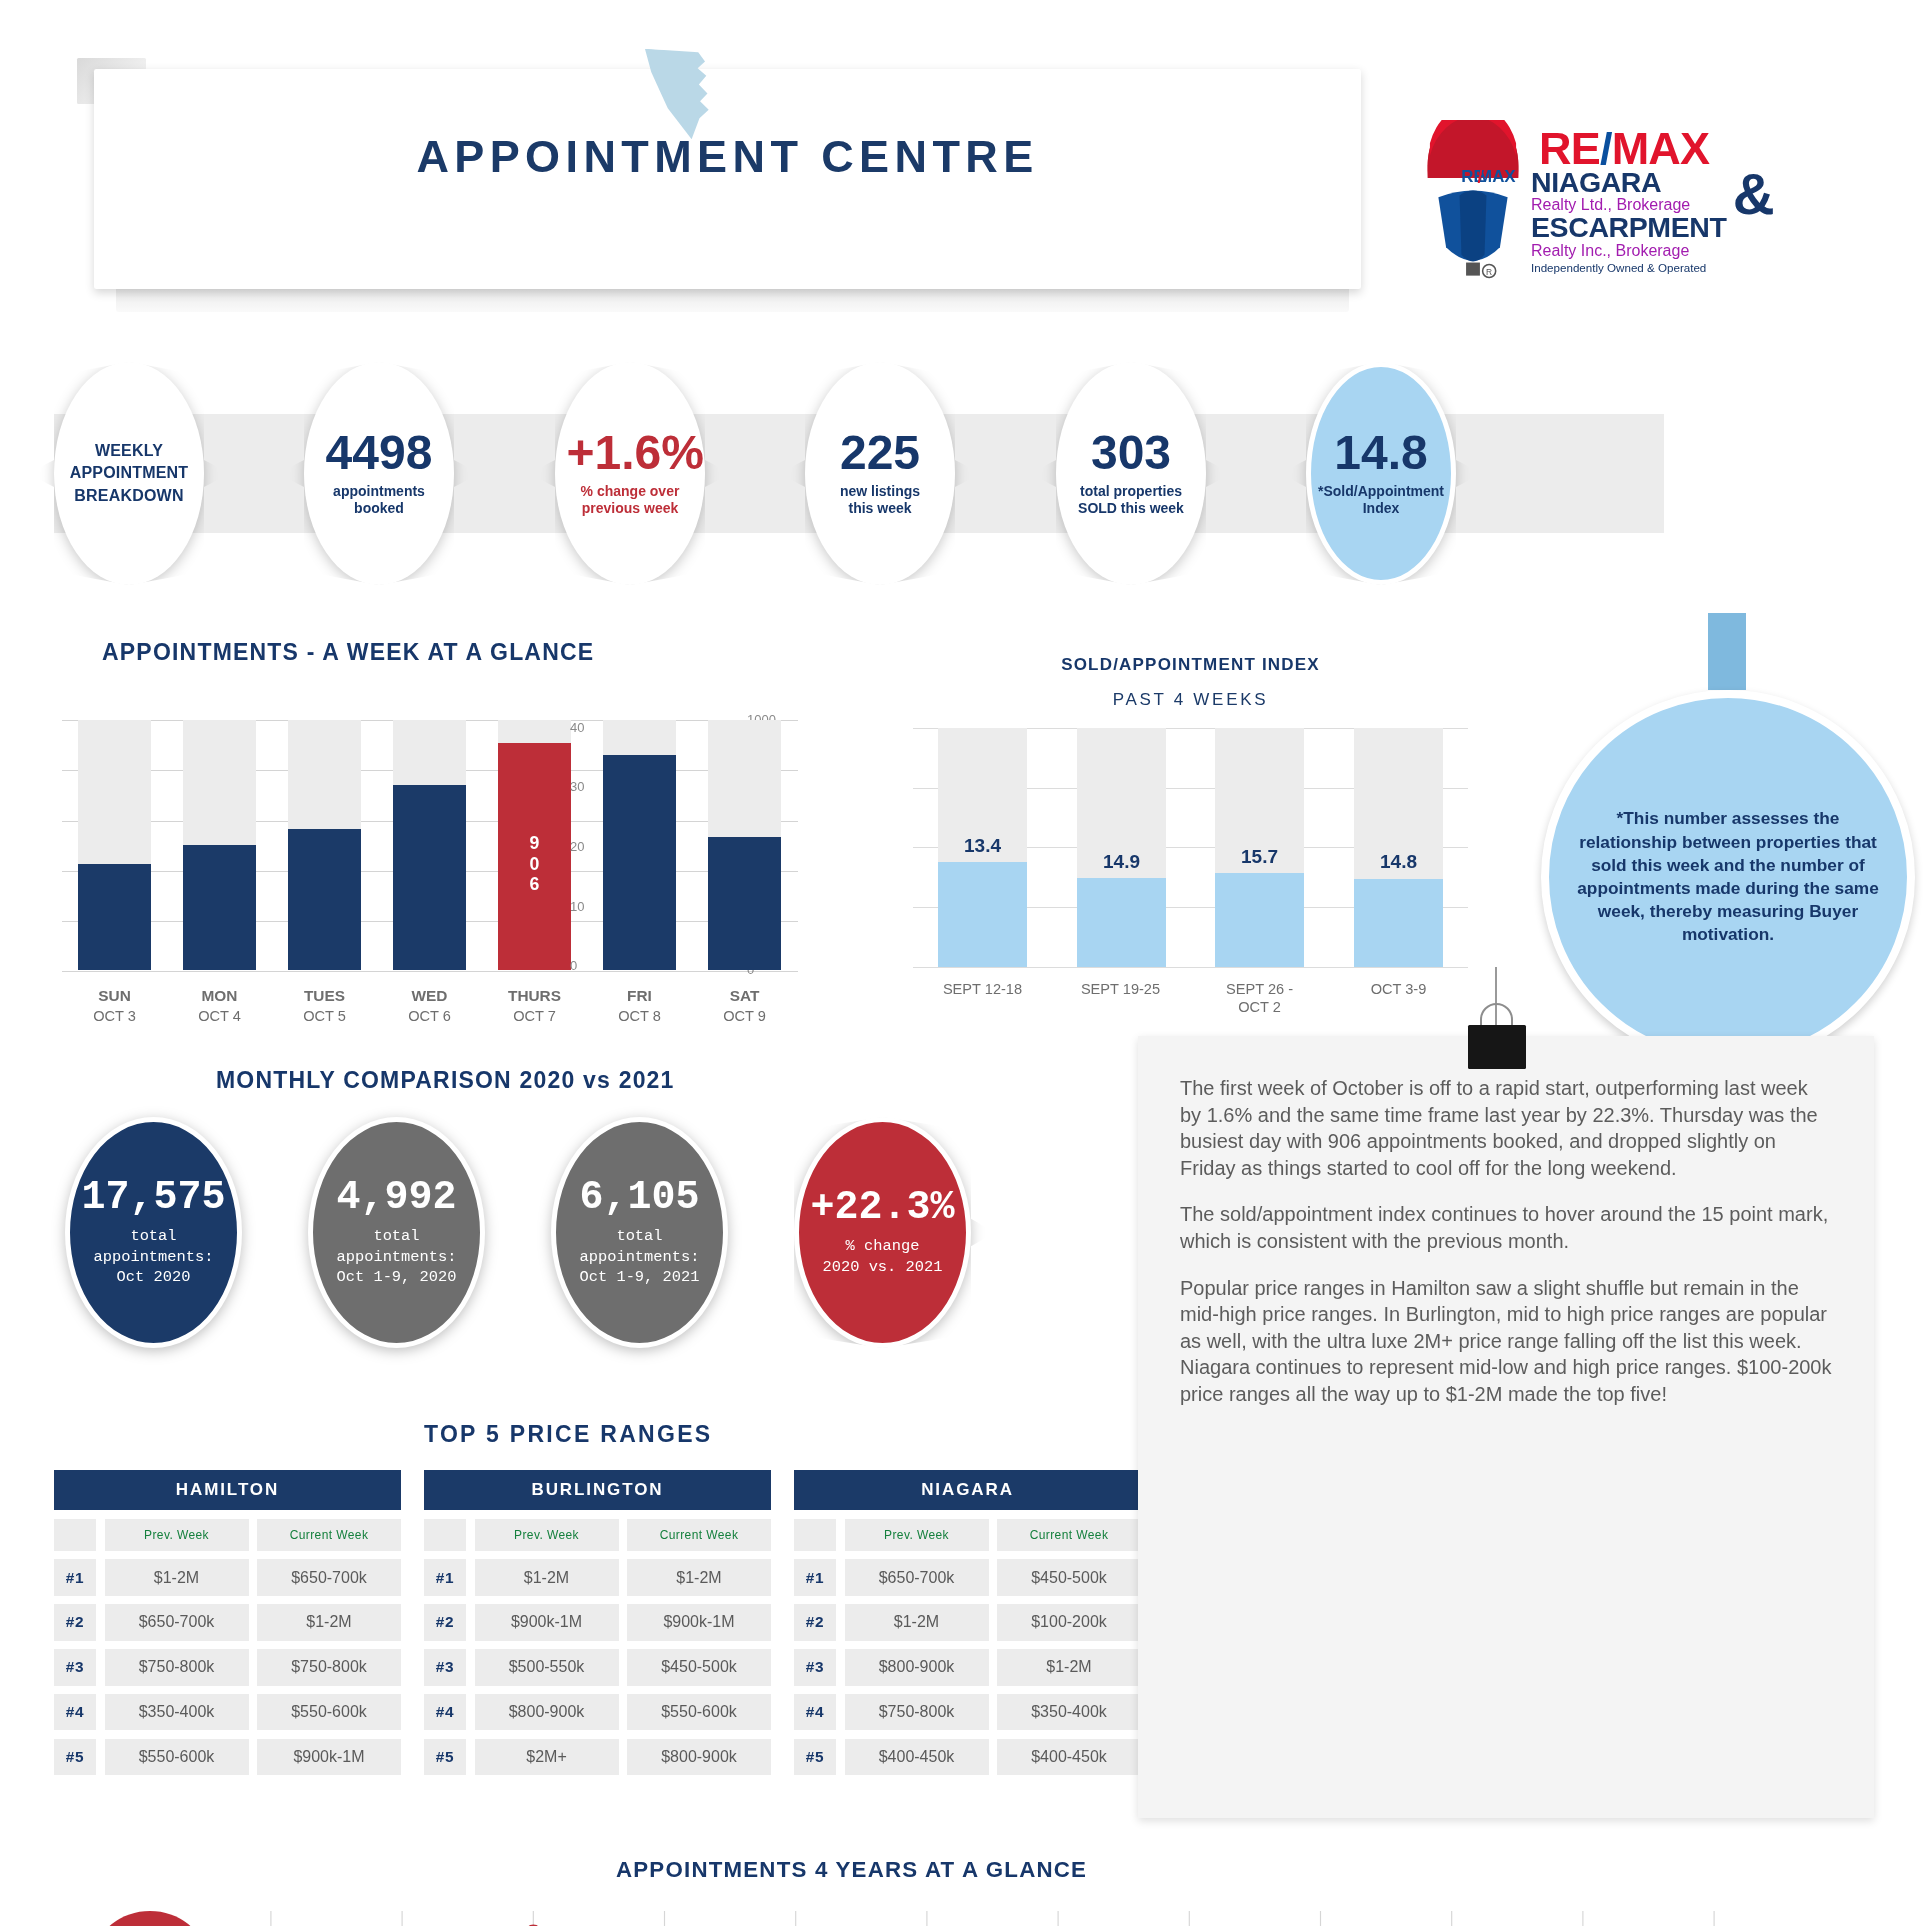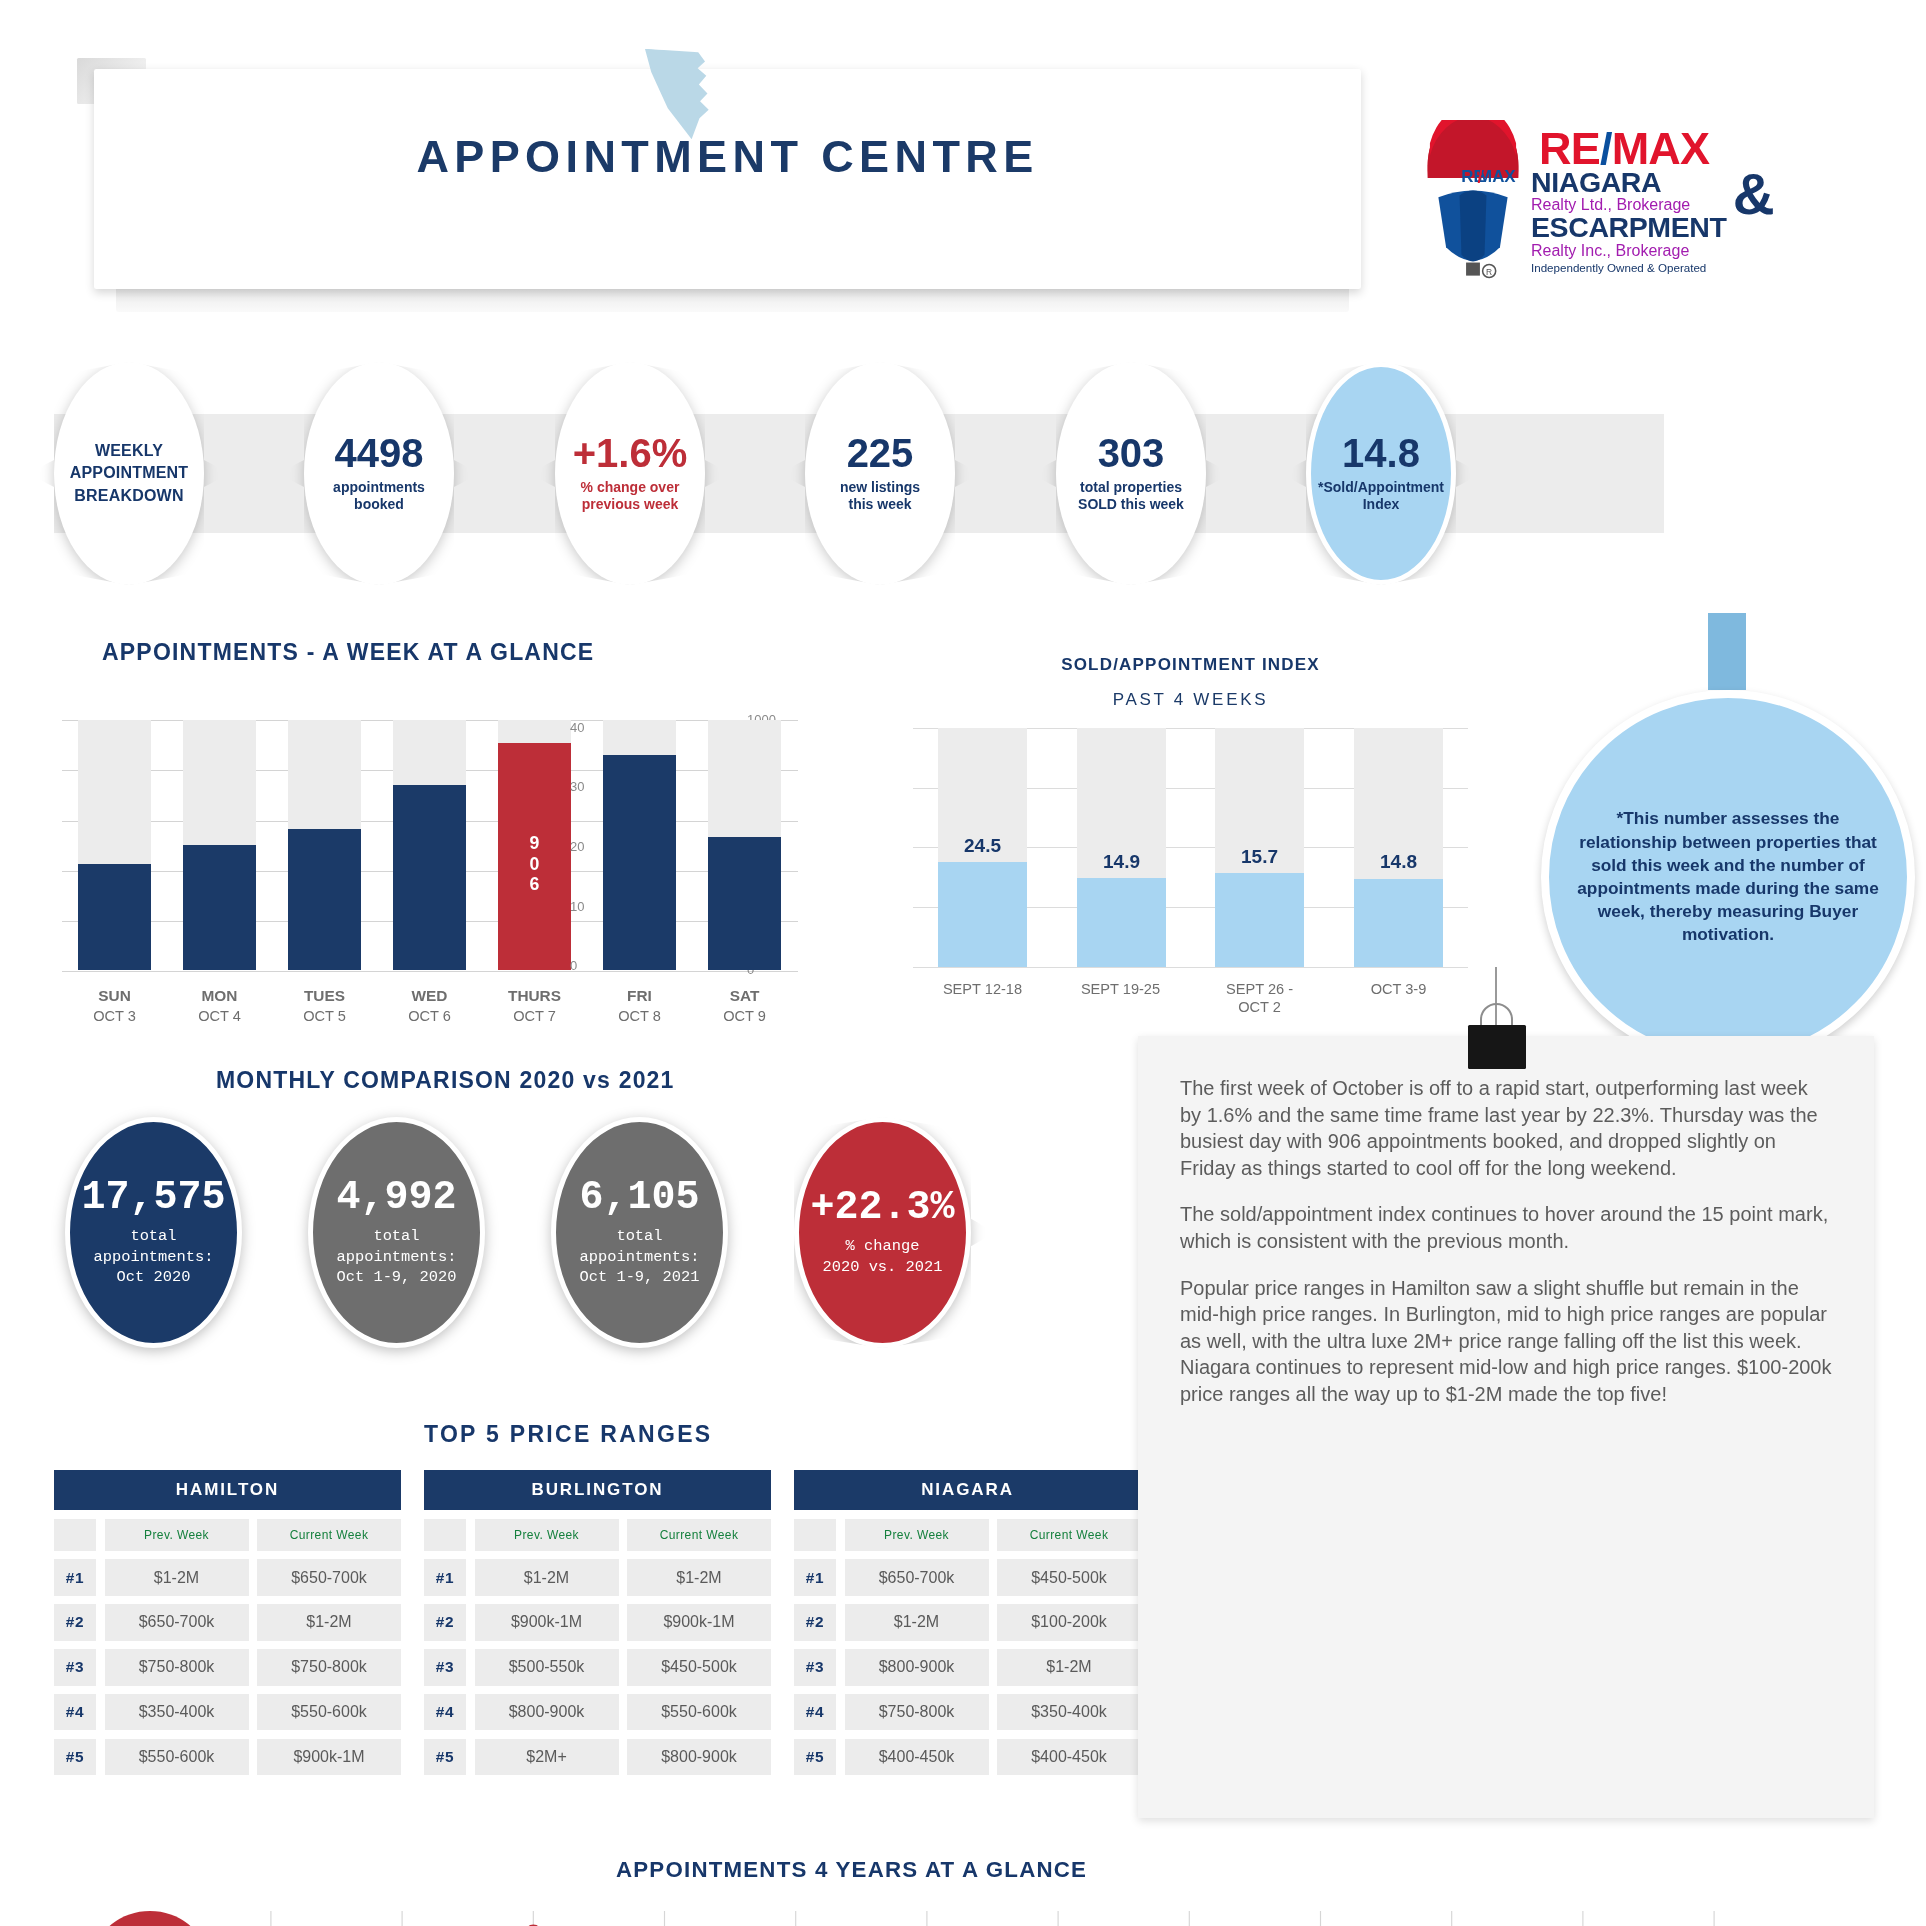--- a/index.html
+++ b/index.html
@@ -56,21 +56,21 @@
   .statbar{ position:absolute; left:54px; top:414px; width:1610px; height:119px; background:#ececec; }
 
   .chev{ position:absolute; width:150px; height:223px; z-index:5;
          display:flex; flex-direction:column; align-items:center; justify-content:center;
          text-align:center; background:#fff;
          clip-path: polygon(50% 0%, 100% 6%, 100% 44%, 118% 50%, 100% 56%, 100% 94%, 50% 100%, 0% 94%, 0% 56%, -18% 50%, 0% 44%, 0% 6%);
          border-radius:50%/50%;
          filter: drop-shadow(0 3.1px 6.2px rgba(0,0,0,.22));
   }
   .chev-inner{ width:127px; }
-  .chev .big{ font-size:40px; font-weight:800; color:#17376a; line-height:1; }
+  .chev .big{ font-size:48px; font-weight:800; color:#17376a; line-height:1; }
   .chev .big.red{ color:#bd2e38; }
   .chev .lbl{ font-size:14px; font-weight:700; color:#17376a; line-height:1.26; margin-top:5.4px;}
   .chev .lbl.red{ color:#bd2e38; }
   .chev .hdr{ font-size:16px; font-weight:800; color:#17376a; line-height:1.4; letter-spacing:0.2px;}
   .chev.lightblue{ background:#a8d5f2; border:5.4px solid #fff; }
 
   
   .sect-title{ position:absolute; font-size:23px; font-weight:800; color:#17376a; letter-spacing:1.2px; }
   .wk-col{ position:absolute; bottom:0; width:73px; height:250px; }
   .wk-bg{ position:absolute; left:0; bottom:0; width:100%; height:100%; background:#ececec; }
@@ -284,21 +284,21 @@
       <div class="si-ylab" style="top:899px;">10</div>
       <div class="si-grid" style="left:913px; top:847px;"></div>
       <div class="si-ylab" style="top:839px;">20</div>
       <div class="si-grid" style="left:913px; top:788px;"></div>
       <div class="si-ylab" style="top:779px;">30</div>
       <div class="si-grid" style="left:913px; top:728px;"></div>
       <div class="si-ylab" style="top:720px;">40</div>
       <div class="si-col" style="left:938px; top:728px;">
         <div class="si-bg"></div>
         <div class="si-bar" style="height:105px;"></div>
-        <div class="si-val" style="bottom:110px;">24.5</div>
+        <div class="si-val" style="bottom:110px;">13.4</div>
       </div>
       <div class="si-xlab" style="left:921px; width:123px;">SEPT 12-18</div>
       <div class="si-col" style="left:1077px; top:728px;">
         <div class="si-bg"></div>
         <div class="si-bar" style="height:89px;"></div>
         <div class="si-val" style="bottom:94px;">14.9</div>
       </div>
       <div class="si-xlab" style="left:1059px; width:123px;">SEPT 19-25</div>
       <div class="si-col" style="left:1215px; top:728px;">
         <div class="si-bg"></div>

